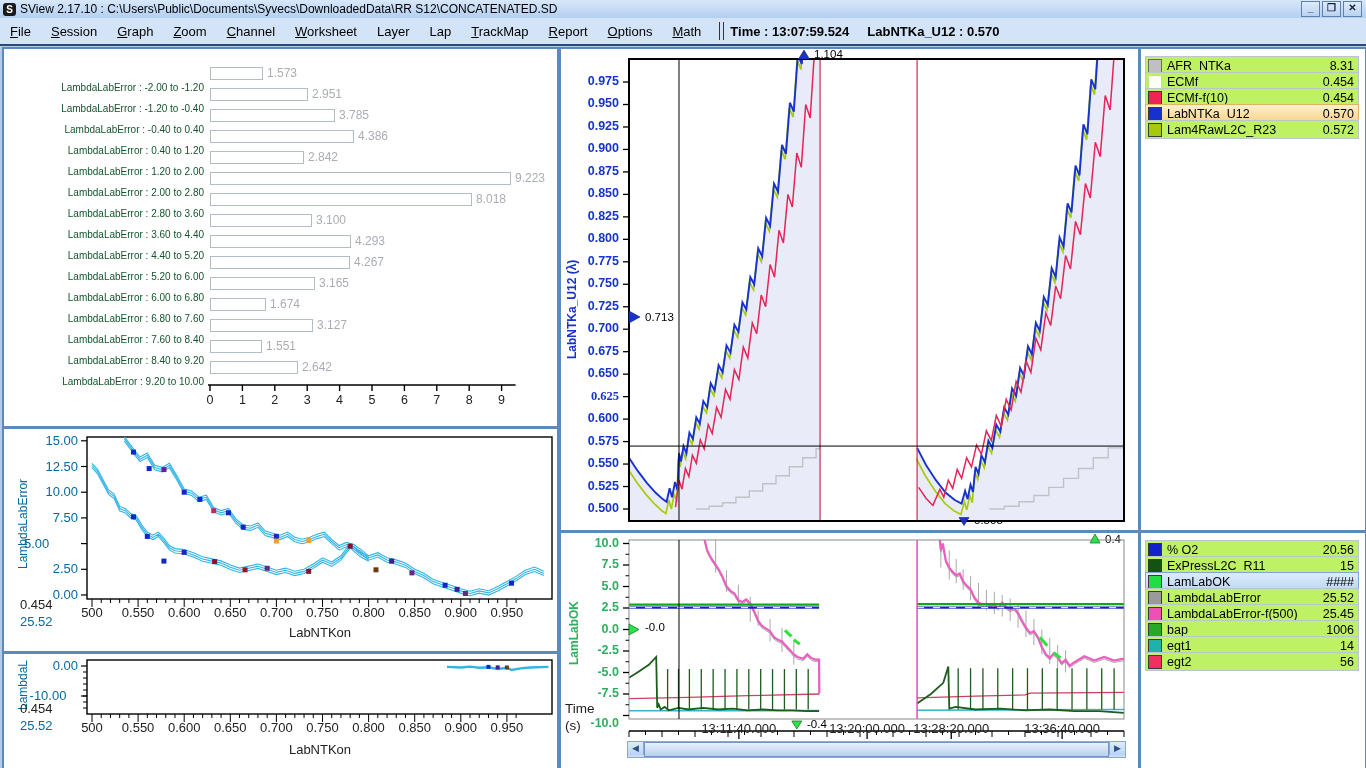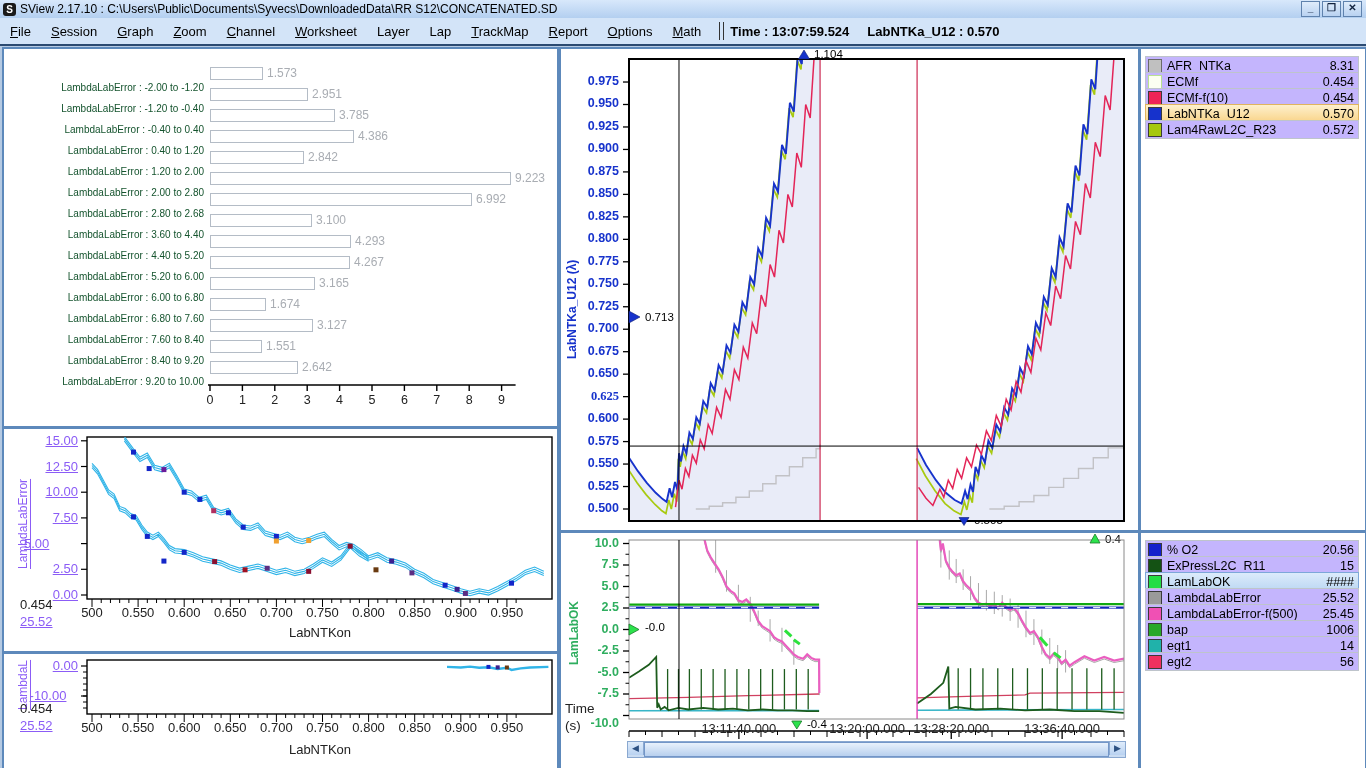--- a/index.html
+++ b/index.html
@@ -17,33 +17,33 @@
     font-size:10px;line-height:12px;text-align:center;color:#12233f;font-weight:bold;cursor:default;}
   
   .menubar{position:absolute;left:0;top:18px;width:1366px;height:26px;background:#d3e4f8;
     border-bottom:2px solid #2b4a71;display:flex;align-items:center;font-size:13px;color:#000;}
   .mitem{padding:3px 10px;white-space:nowrap;}
   .msep{width:3px;height:18px;border-left:1px solid #333;border-right:1px solid #333;margin:0 6px 0 8px;}
   .mstatus{font-weight:600;margin-right:18px;white-space:nowrap;}
   
   .panel{position:absolute;background:#fff;border:2px solid #5d89bb;}
   .lbl{position:absolute;white-space:nowrap;font-size:12px;color:#222;}
-  .gray{color:#8b5cf6;text-decoration:underline;}
+  .gray{color:#0369a1;}
   .bluetick{color:#1733cc;font-weight:600;font-size:12.5px;}
   .greentick{color:#2fae5f;font-weight:600;font-size:12.5px;}
   .vtext{position:absolute;writing-mode:vertical-rl;transform:rotate(180deg);white-space:nowrap;
     font-size:12px;text-align:center;}
   .marktext{position:absolute;font-size:11.5px;color:#000;white-space:nowrap;}
   
   .hrow-label{position:absolute;width:200px;text-align:right;font-size:10px;color:#14532d;margin-top:16px;}
   .hrow-bar{position:absolute;height:11px;background:#fff;border:1px solid #b4bcc6;}
   .hrow-val{position:absolute;font-size:12px;color:#a9adb3;}
   
   .chanrow{position:absolute;left:4px;width:212px;height:17px;border:1px solid #bec4cb;
-    display:flex;align-items:center;font-size:12.5px;background:#c4b5fd;}
+    display:flex;align-items:center;font-size:12.5px;background:#bef264;}
   .chanrow .sw{width:12px;height:12px;margin:0 5px 0 2px;border:1px solid #3a3a3a;flex:none;}
   .chanrow .nm{flex:1;overflow:hidden;white-space:nowrap;}
   .chanrow .vl{margin-right:4px;text-align:right;white-space:nowrap;}
   .chanrow.sel-orange{background:linear-gradient(#fdf0cd,#f9d489);border:1px solid #e0b45e;}
   .chanrow.sel-blue{background:linear-gradient(#dcebfb,#bdd8f3);border:1px solid #7da7d9;}
   
   .scrollbar{position:absolute;height:15px;background:#cadcf2;border:1px solid #8aa8d0;display:flex;}
   .sb-arrow{width:15px;height:13px;background:linear-gradient(#dfecfb,#b9d2f1);border-right:1px solid #8aa8d0;
     color:#2d5182;font-size:9px;line-height:13px;text-align:center;}
   .sb-arrow.right{border-right:none;border-left:1px solid #8aa8d0;}
@@ -84,23 +84,23 @@
       <div class="hrow-val" style="left: 335px; top: 59px;">3.785</div>
       <div class="hrow-label" style="left: 0px; top: 80px;">LambdaLabError : 0.40 to 1.20</div>
       <div class="hrow-bar" style="left: 206px; top: 81px; width: 142px;"></div>
       <div class="hrow-val" style="left: 354px; top: 80px;">4.386</div>
       <div class="hrow-label" style="left: 0px; top: 101px;">LambdaLabError : 1.20 to 2.00</div>
       <div class="hrow-bar" style="left: 206px; top: 102px; width: 92px;"></div>
       <div class="hrow-val" style="left: 304px; top: 101px;">2.842</div>
       <div class="hrow-label" style="left: 0px; top: 122px;">LambdaLabError : 2.00 to 2.80</div>
       <div class="hrow-bar" style="left: 206px; top: 123px; width: 299px;"></div>
       <div class="hrow-val" style="left: 511px; top: 122px;">9.223</div>
-      <div class="hrow-label" style="left: 0px; top: 143px;">LambdaLabError : 2.80 to 2.68</div>
+      <div class="hrow-label" style="left: 0px; top: 143px;">LambdaLabError : 2.80 to 3.60</div>
       <div class="hrow-bar" style="left: 206px; top: 144px; width: 260px;"></div>
-      <div class="hrow-val" style="left: 472px; top: 143px;">6.992</div>
+      <div class="hrow-val" style="left: 472px; top: 143px;">8.018</div>
       <div class="hrow-label" style="left: 0px; top: 164px;">LambdaLabError : 3.60 to 4.40</div>
       <div class="hrow-bar" style="left: 206px; top: 165px; width: 100px;"></div>
       <div class="hrow-val" style="left: 312px; top: 164px;">3.100</div>
       <div class="hrow-label" style="left: 0px; top: 185px;">LambdaLabError : 4.40 to 5.20</div>
       <div class="hrow-bar" style="left: 206px; top: 186px; width: 139px;"></div>
       <div class="hrow-val" style="left: 351px; top: 185px;">4.293</div>
       <div class="hrow-label" style="left: 0px; top: 206px;">LambdaLabError : 5.20 to 6.00</div>
       <div class="hrow-bar" style="left: 206px; top: 207px; width: 138px;"></div>
       <div class="hrow-val" style="left: 350px; top: 206px;">4.267</div>
       <div class="hrow-label" style="left: 0px; top: 227px;">LambdaLabError : 6.00 to 6.80</div>

